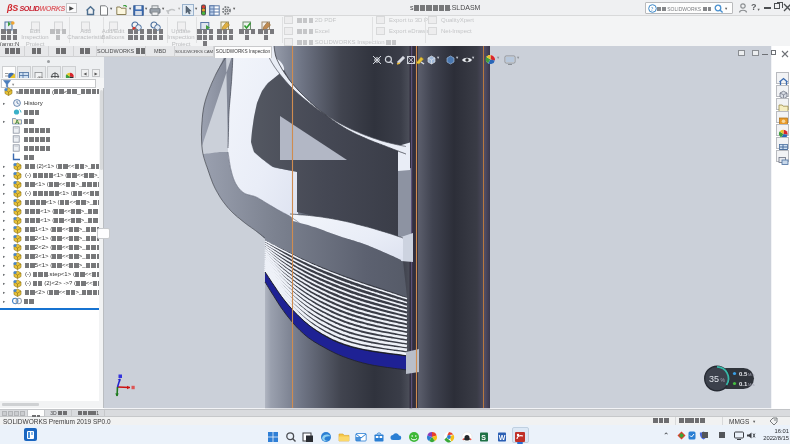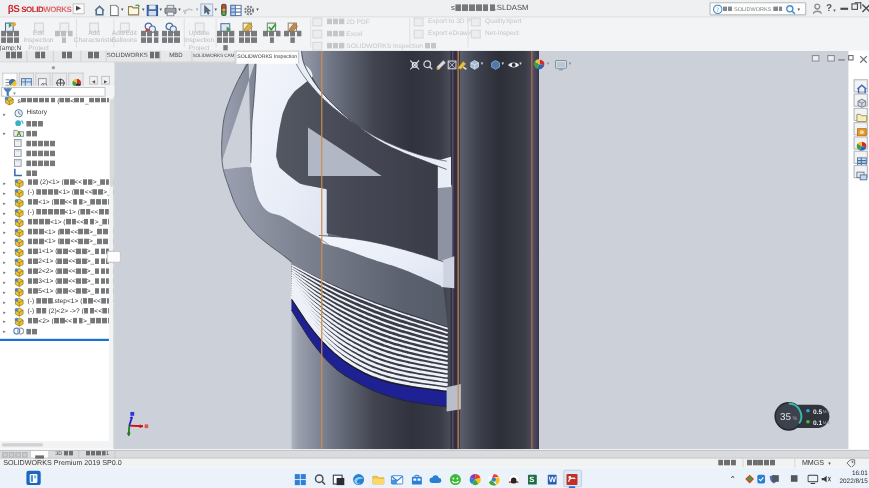--- a/index.html
+++ b/index.html
@@ -116,21 +116,21 @@
  <circle cx="734.5" cy="383.5" r="1.6" fill="#46c040"></circle>
  <text x="739" y="376" font-family="Liberation Sans" font-size="6" font-weight="bold" fill="#e8eaee">0.5</text>
  <text x="748" y="375.5" font-family="Liberation Sans" font-size="4" fill="#99a">M/s</text>
  <text x="739" y="386" font-family="Liberation Sans" font-size="6" font-weight="bold" fill="#e8eaee">0.1</text>
  <text x="748" y="385.5" font-family="Liberation Sans" font-size="4" fill="#99a">M/s</text>
 </g>
 </g>
 </svg>
 </div>
 <div class="ab" style="left:0;top:0;width:790px;height:15.5px;background:#eff0f2;border-bottom:1px solid #d8d9da">
-<div class="ab" style="left:7px;top:2.5px;font-size:7.2px;font-weight:bold;color:#d0282e;letter-spacing:-0.4px;white-space:nowrap"><span style="font-size:9px">βS</span> <span style="color:#c81f2f">SOLID</span><span style="color:#e0696f">WORKS</span></div>
+<div class="ab" style="left:7px;top:2.5px;font-size:7.2px;font-weight:bold;font-style:italic;color:#d0282e;letter-spacing:-0.4px;white-space:nowrap"><span style="font-size:9px">βS</span> <span style="color:#c81f2f">SOLID</span><span style="color:#e0696f">WORKS</span></div>
 <div class="ab" style="left:66px;top:2.5px;width:11px;height:10px;border:1px solid #c5c6c8;background:#fbfbfc;color:#444;font-size:6px;text-align:center;line-height:9px">▶</div>
 <div class="ab" style="left:85px;top:2px;width:11px;height:11px"><svg width="11" height="11">
         <path d="M1.5,5.5 L5.5,1.8 L9.5,5.5 M2.5,5 L2.5,9.5 L8.5,9.5 L8.5,5" stroke="#4d6e8f" stroke-width="1.4" fill="none"></path>
       </svg></div>
 <div class="ab" style="left:99px;top:2px;width:10px;height:11px"><svg width="10" height="11">
         <path d="M1.5,0.8 h5 l2,2 v7.4 h-7 Z" fill="#fdfdfd" stroke="#7a7d80" stroke-width="1"></path>
       </svg></div>
 <div class="ab" style="left:110px;top:6px;color:#555;font-size:4.5px">▾</div>
 <div class="ab" style="left:116px;top:2px;width:12px;height:11px"><svg width="12" height="11">
         <path d="M0.8,9.5 L0.8,2 L4,2 L5,3.2 L10,3.2 L10,9.5 Z" fill="#fbf6de" stroke="#8a7f56" stroke-width="1"></path>

